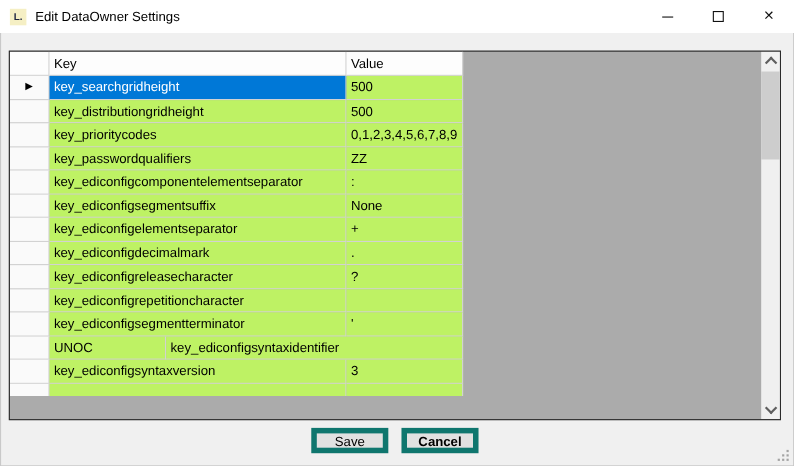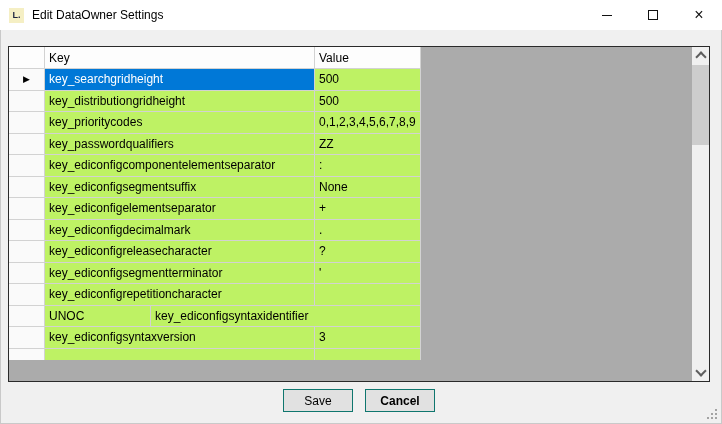--- a/index.html
+++ b/index.html
@@ -42,21 +42,21 @@
     background:var(--scrollbar-track,#f0f0f0);}
   .scroll-btn{position:absolute;left:0;width:17px;height:17px;display:flex;align-items:center;justify-content:center;}
   .scroll-btn.up{top:0;}
   .scroll-btn.down{bottom:0;}
   .chev{width:6px;height:6px;border-right:2px solid #5e5e5e;border-bottom:2px solid #5e5e5e;}
   .up .chev{transform:rotate(-135deg);margin-top:3px;}
   .down .chev{transform:rotate(45deg);margin-bottom:3px;}
   .thumb{position:absolute;left:0;top:18px;width:17px;height:80px;background:var(--scrollbar-thumb,#cdcdcd);}
   
   .btn{position:absolute;top:389px;width:70px;height:23px;background:#e1e1e1;
-    border:1px solid #0f766e;box-sizing:border-box;display:flex;align-items:center;justify-content:center;}
+    border:5px solid #0f766e;box-sizing:border-box;display:flex;align-items:center;justify-content:center;}
   .btn.save{left:283px;}
   .btn.cancel{left:365px;font-weight:bold;}
   
   .grip{position:absolute;right:3px;bottom:3px;width:12px;height:12px;}
   .grip span{position:absolute;left:0;top:8px;width:2px;height:2px;background:#a3a3a3;
     box-shadow:4px 0 #a3a3a3,8px 0 #a3a3a3,4px -4px #a3a3a3,8px -4px #a3a3a3,8px -8px #a3a3a3;}
 </style>
 </head>
 <body>
 
@@ -127,27 +127,27 @@
           <div class="cell key-cell">key_ediconfigdecimalmark</div>
           <div class="cell value-cell">.</div>
         </div>
         <div class="grid-row">
           <div class="cell row-header"></div>
           <div class="cell key-cell">key_ediconfigreleasecharacter</div>
           <div class="cell value-cell">?</div>
         </div>
         <div class="grid-row">
           <div class="cell row-header"></div>
-          <div class="cell key-cell">key_ediconfigsegmentterminator</div>
-          <div class="cell value-cell">'</div>
+          <div class="cell key-cell">key_ediconfigrepetitioncharacter</div>
+          <div class="cell value-cell"></div>
         </div>
         <div class="grid-row">
           <div class="cell row-header"></div>
-          <div class="cell key-cell">key_ediconfigrepetitioncharacter</div>
-          <div class="cell value-cell"></div>
+          <div class="cell key-cell">key_ediconfigsegmentterminator</div>
+          <div class="cell value-cell">'</div>
         </div>
         <div class="grid-row">
           <div class="cell row-header"></div>
           <div class="cell value-cell">UNOC</div>
           <div class="cell key-cell">key_ediconfigsyntaxidentifier</div>
         </div>
         <div class="grid-row">
           <div class="cell row-header"></div>
           <div class="cell key-cell">key_ediconfigsyntaxversion</div>
           <div class="cell value-cell">3</div>

